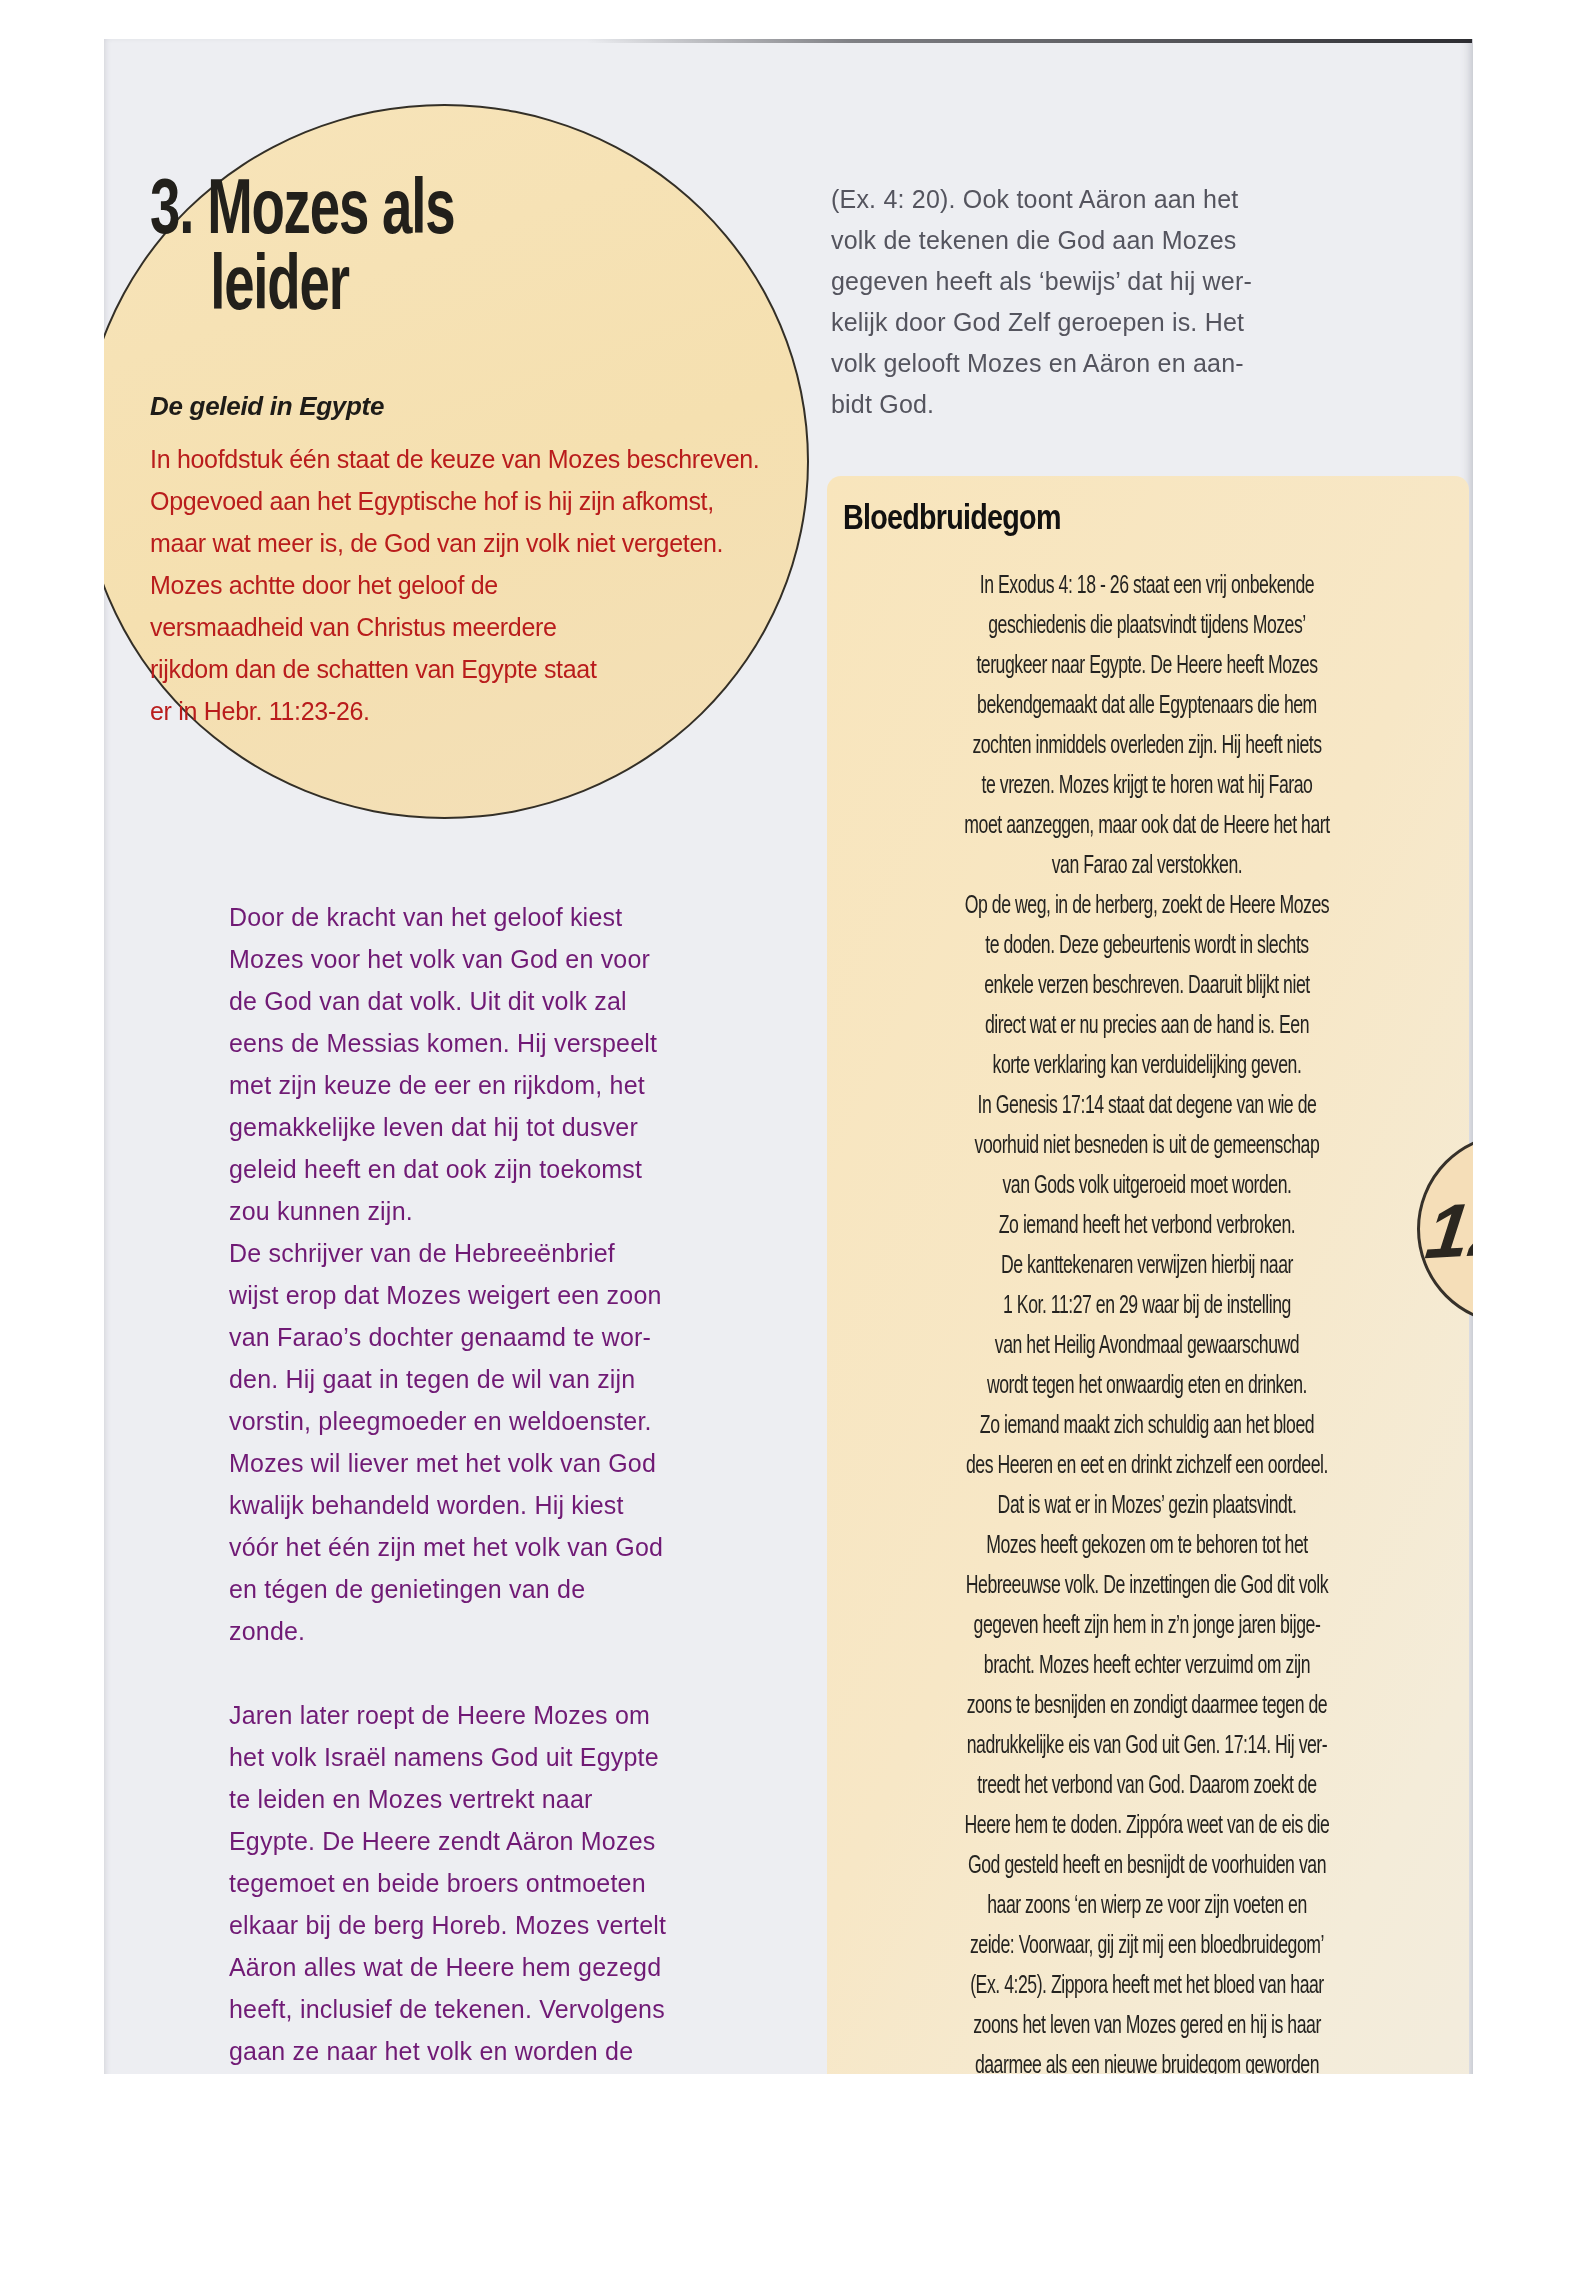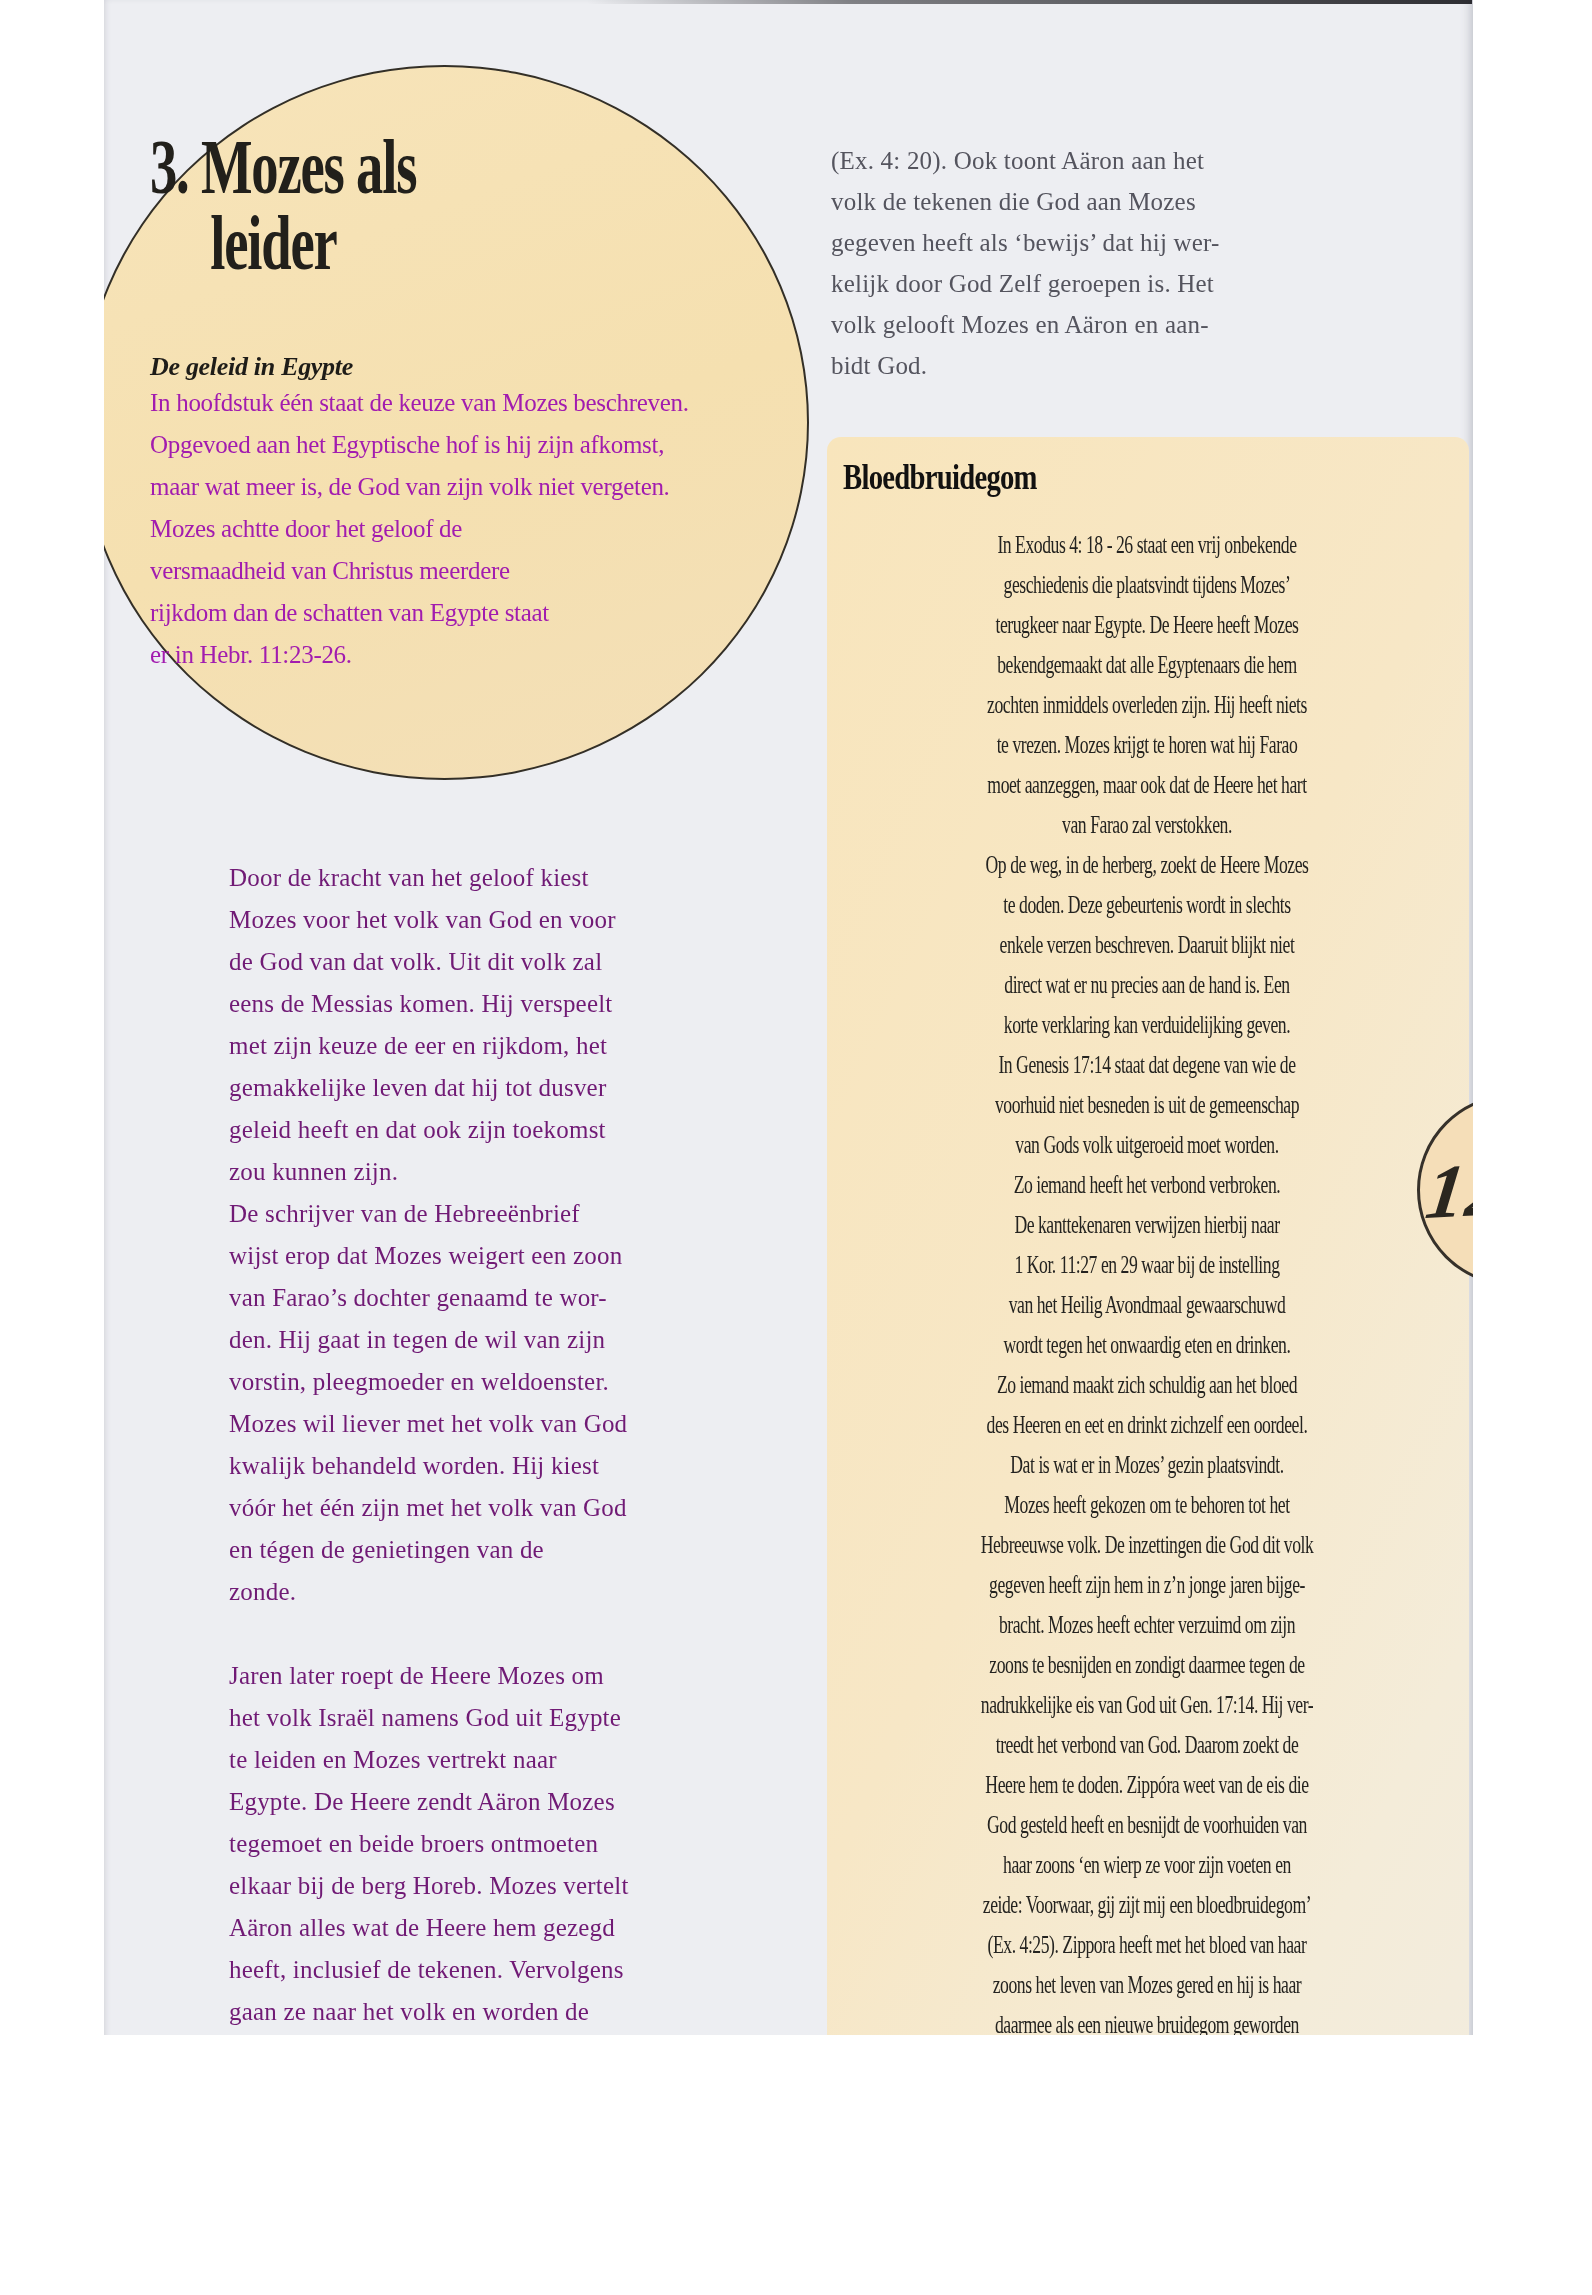--- a/index.html
+++ b/index.html
@@ -2,21 +2,22 @@
 <html style="font-size:14px"><head>
 <meta charset="utf-8">
 <style>
   html, body { margin: 0; padding: 0; background: #ffffff; }
   .canvas {
     position: relative;
     width: 1592px;
     height: 2035px;
     background: #ffffff;
     overflow: hidden;
-    font-family: Liberation Serif, serif;
+    font-family: Liberation Sans, sans-serif;
+    margin-top: 39px;
   }
   .page {
     position: absolute;
     left: 104px; top: 0; width: 1369px; height: 2295px;
     background: #edeef2;
     overflow: hidden;
     box-shadow: inset 5.2px 0 7px -5.2px #c9cad1, inset -8.6px 0 10.4px -7px #b9bac2;
   }
   .page-top-edge {
     position: absolute;
@@ -45,25 +46,25 @@
   .ellipse-subtitle {
     position: absolute;
     left: 46px; top: 352px;
     font-size: 26px; font-style: italic; font-weight: 700;
     letter-spacing: -0.3px;
     color: #1e1c18;
     white-space: nowrap;
   }
   .ellipse-body {
     position: absolute;
-    left: 46px; top: 382px;
+    left: 46px; top: 399px;
     width: 656px;
     font-size: 25px; line-height: 42px;
     letter-spacing: -0.3px;
-    color: #a21caf;
+    color: #b91c1c;
     white-space: pre-line;
   }
   
   .left-column {
     position: absolute;
     left: 125px; top: 857px;
     width: 535px;
     font-size: 25px; line-height: 42px;
     letter-spacing: 0.2px;
     color: #701a75;

